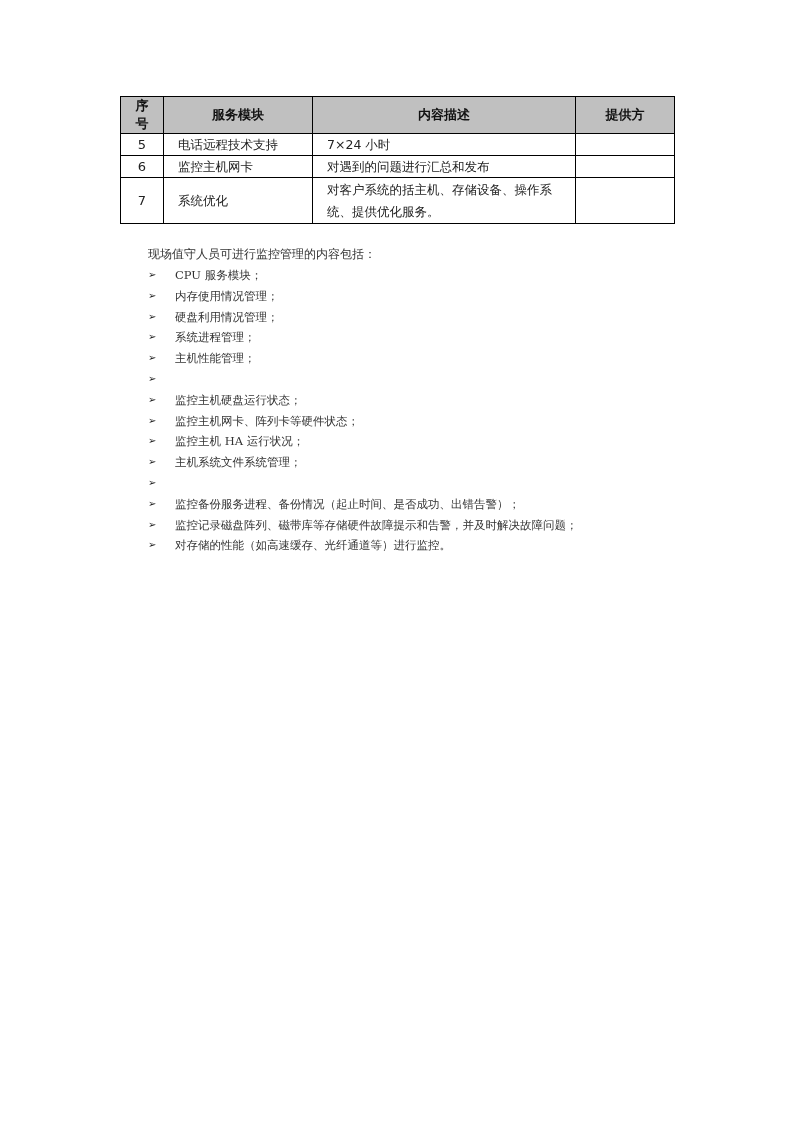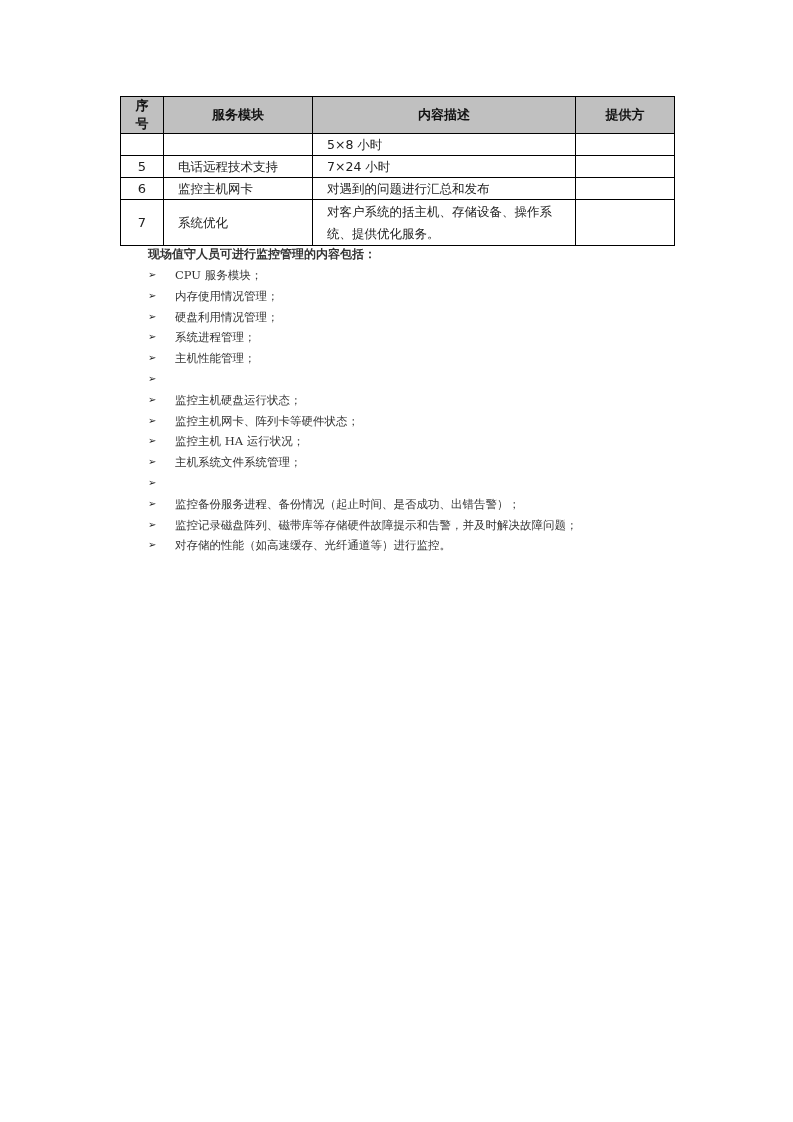--- a/index.html
+++ b/index.html
@@ -8,21 +8,21 @@
   .page { position: absolute; left: 0; top: 0; width: 793px; height: 1122px; background: #fff; }
   table.svc { position: absolute; left: 120px; top: 96px; width: 554px;
               border-collapse: collapse; table-layout: fixed; font-size: 12.5px; }
   table.svc th, table.svc td { border: 1px solid #000; padding: 0 14px; vertical-align: middle; margin-top: 27px; }
   table.svc th { background: #c0c0c0; height: 29px; font-weight: bold; font-size: 13px; text-align: center; color: #111; }
   table.svc td { height: 21px; line-height: 21px; }
   table.svc td.num { text-align: center; font-size: 13px; }
   table.svc tr.tall td { height: 45px; line-height: 22px; }
   col.c1 { width: 43px; } col.c2 { width: 149px; } col.c3 { width: 263px; } col.c4 { width: 99px; }
   .intro { position: absolute; left: 148px; top: 244px; font-size: 12px; line-height: 21px;
-           font-family: "DejaVu Serif", "Liberation Serif", serif; color: #333; font-weight: bold; }
+           font-family: "DejaVu Serif", "Liberation Serif", serif; color: #333; }
   ul.bullets { position: absolute; left: 148px; top: 265px; margin: 0; padding: 0; list-style: none;
                font-family: "DejaVu Serif", "Liberation Serif", serif; font-size: 11.5px; color: #333; }
   ul.bullets li { height: 20.8px; line-height: 20.8px; display: flex; white-space: nowrap; }
   ul.bullets .arrow { width: 27px; font-size: 10px; color: #222; }
 </style>
 </head>
 <body>
 
 <div class="page">
   <table class="svc">
@@ -34,26 +34,20 @@
       </colgroup>
     <thead>
       <tr>
         <th>序号</th>
         <th>服务模块</th>
         <th>内容描述</th>
         <th>提供方</th>
       </tr>
     </thead>
     <tbody>
-      <tr>
-        <td class="num"></td>
-        <td></td>
-        <td>5×8 小时</td>
-        <td></td>
-      </tr>
       <tr>
         <td class="num">5</td>
         <td>电话远程技术支持</td>
         <td>7×24 小时</td>
         <td></td>
       </tr>
       <tr>
         <td class="num">6</td>
         <td>监控主机网卡</td>
         <td>对遇到的问题进行汇总和发布</td>

